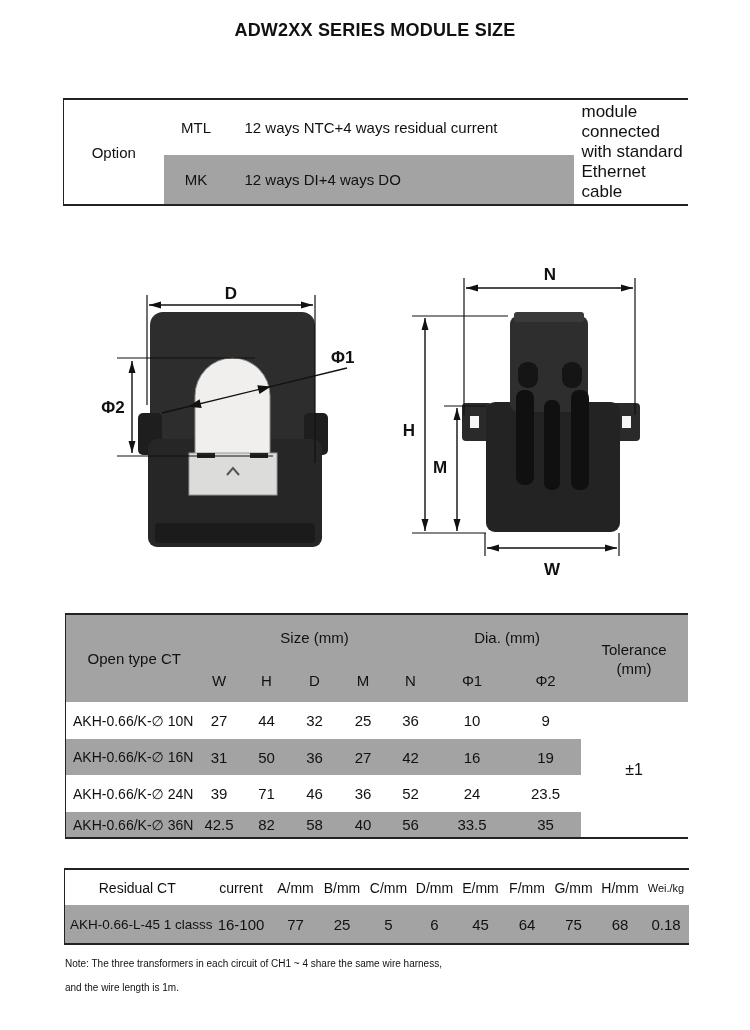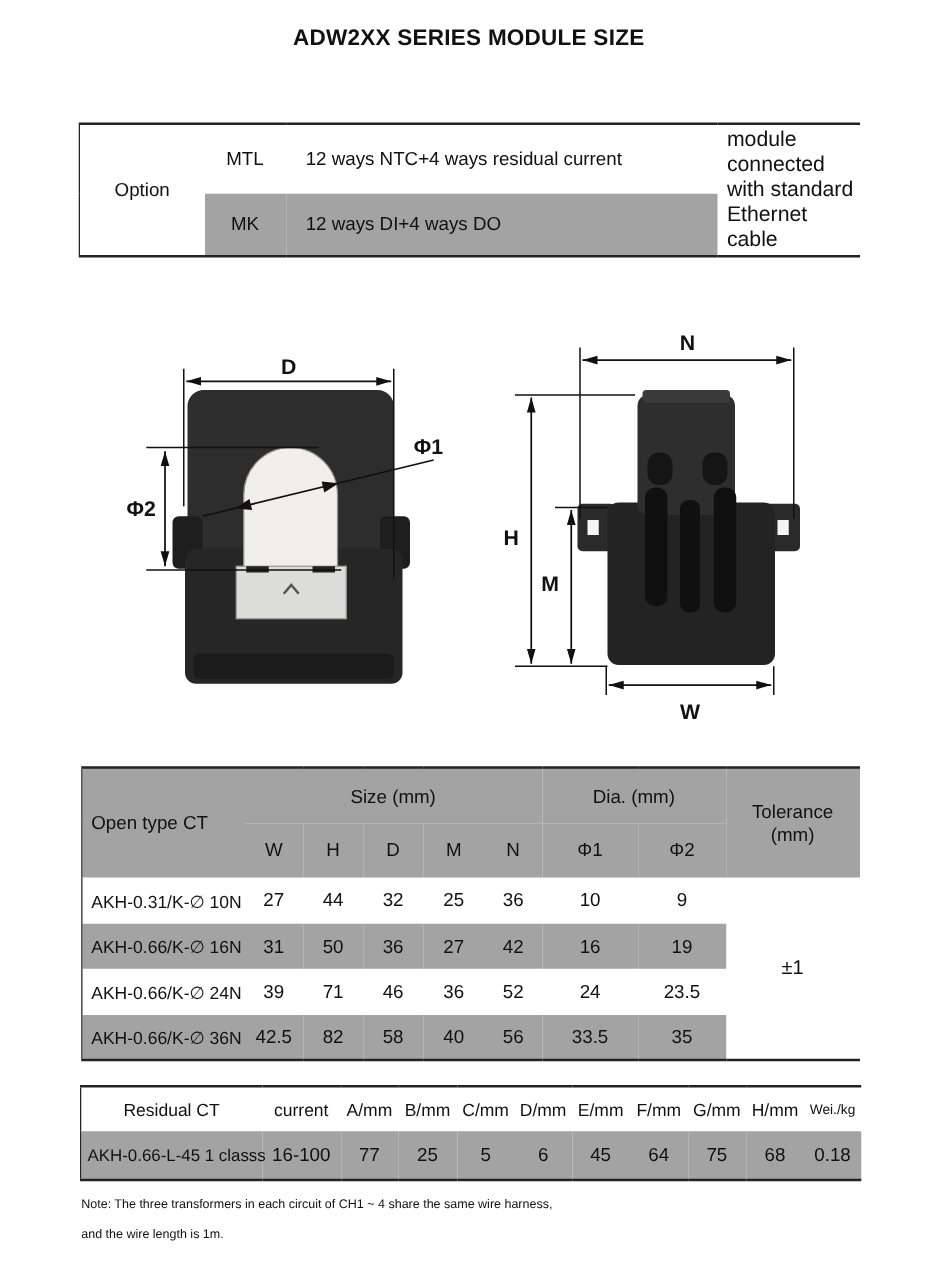--- a/index.html
+++ b/index.html
@@ -16,21 +16,21 @@
   .bb{border-bottom-width:1px;}
   .bb2{border-bottom-width:2px;}
   .green{background:#a3a3a3;}
   
   .opt{left:63px;top:98px;width:624px;}
   .opt .desc{text-align:left;padding-left:16px;}
   .opt .module-cell{text-align:left;padding:2px 4px 2px 8px;font-size:17px;line-height:20px;}
   
   .ct{left:65px;top:613px;width:622px;}
   .ct .model{text-align:left;padding-left:7px;font-size:14px;white-space:nowrap;}
-  .ct .corner{text-align:left;padding-left:7px;font-size:15px;}
+  .ct .corner{text-align:center;padding-left:7px;font-size:15px;}
   .ct .tol-head{font-size:15px;line-height:19px;}
   .ct .tol-val{font-size:16px;}
   
   .res{left:64px;top:868px;width:624px;}
   .res .hdr{font-size:14px;}
   .res .hdr-small{font-size:11px;}
   .res .model{font-size:13.5px;white-space:nowrap;overflow:visible;text-align:left;padding-left:5px;}
   .note{position:absolute;left:65px;top:952px;width:620px;font-size:10px;line-height:24px;}
   .diagram{position:absolute;}
   svg text{font-family:"Liberation Sans",sans-serif;font-size:17px;fill:#111;}
@@ -166,21 +166,21 @@
     <tr style="height:43px">
       <td class="br bb2 green">W</td>
       <td class="br bb2 green">H</td>
       <td class="br bb2 green">D</td>
       <td class="br bb2 green">M</td>
       <td class="br bb2 green">N</td>
       <td class="br bb2 green">Φ1</td>
       <td class="br bb2 green">Φ2</td>
     </tr>
     <tr style="height:37px">
-      <td class="br bb model">AKH-0.31/K-∅ 10N</td>
+      <td class="br bb model">AKH-0.66/K-∅ 10N</td>
       <td class="br bb">27</td>
       <td class="br bb">44</td>
       <td class="br bb">32</td>
       <td class="br bb">25</td>
       <td class="br bb">36</td>
       <td class="br bb">10</td>
       <td class="br bb">9</td>
       <td class="tol-val" rowspan="4">±1</td>
     </tr>
     <tr style="height:36px">
@@ -196,21 +196,21 @@
     <tr style="height:37px">
       <td class="br bb model">AKH-0.66/K-∅ 24N</td>
       <td class="br bb">39</td>
       <td class="br bb">71</td>
       <td class="br bb">46</td>
       <td class="br bb">36</td>
       <td class="br bb">52</td>
       <td class="br bb">24</td>
       <td class="br bb">23.5</td>
     </tr>
-    <tr style="height:36px">
+    <tr style="height:26px">
       <td class="br green model">AKH-0.66/K-∅ 36N</td>
       <td class="br green">42.5</td>
       <td class="br green">82</td>
       <td class="br green">58</td>
       <td class="br green">40</td>
       <td class="br green">56</td>
       <td class="br green">33.5</td>
       <td class="br green">35</td>
     </tr>
   </tbody>

